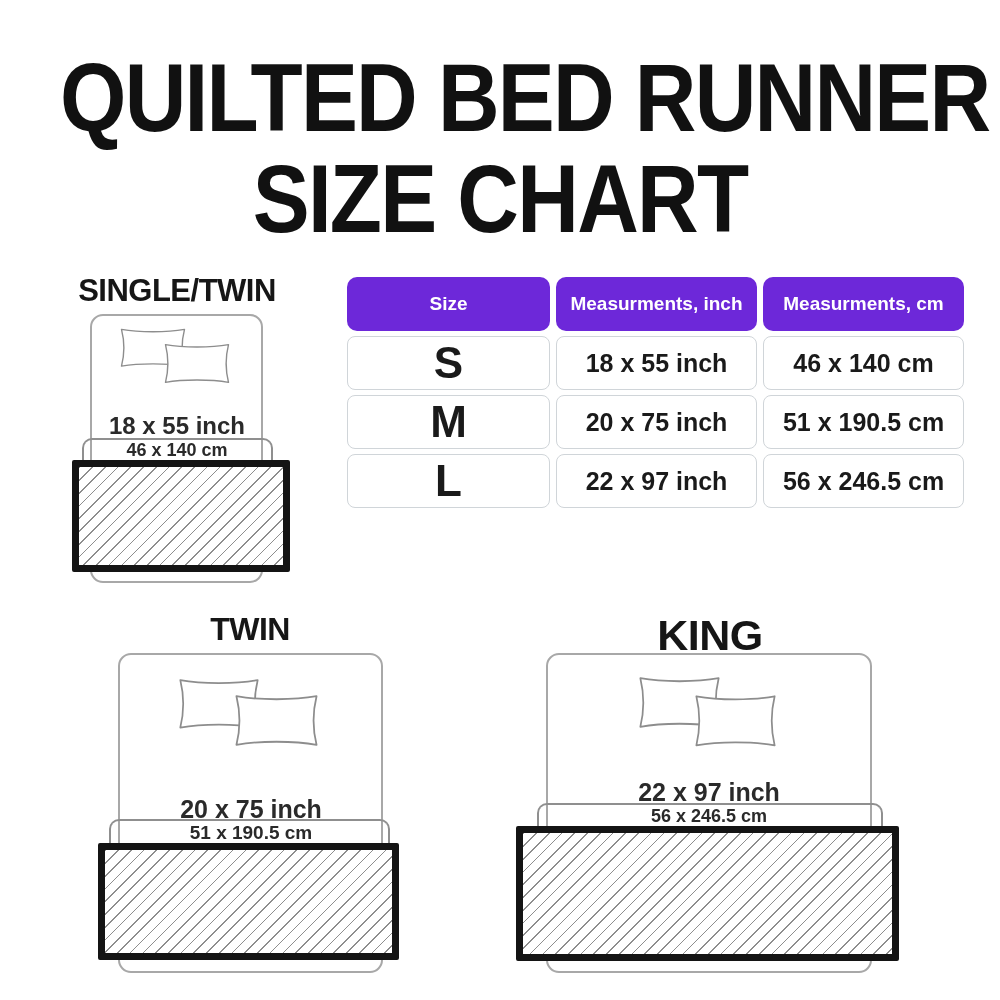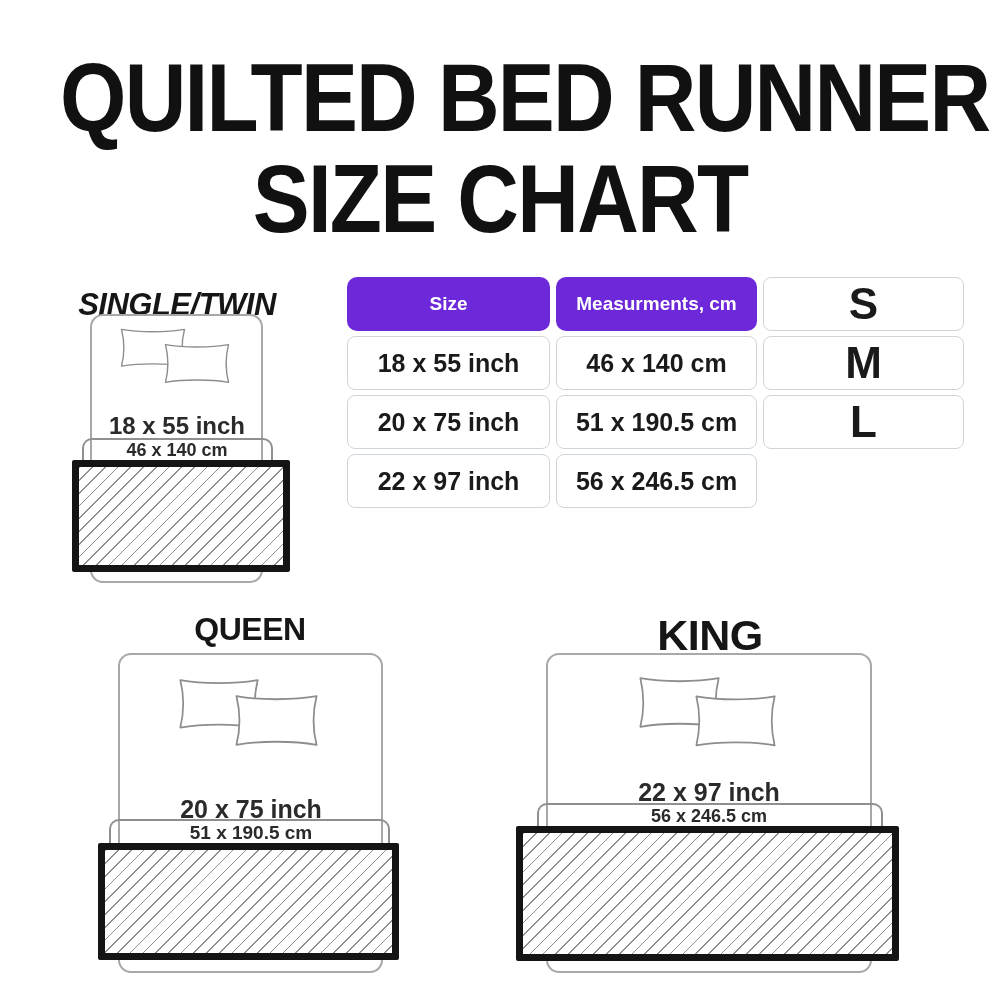--- a/index.html
+++ b/index.html
@@ -59,53 +59,54 @@
     </defs>
   </svg>
 
   <div class="title">
     <div class="line">QUILTED BED RUNNER</div>
     <div class="line">SIZE CHART</div>
   </div>
 
   <div class="size-table">
     <div class="hdr-cell">Size</div>
+    <div class="hdr-cell">Measurments, inch</div>
     <div class="hdr-cell">Measurments, cm</div>
 
     <div class="body-cell size-letter">S</div>
     <div class="body-cell meas">18 x 55 inch</div>
     <div class="body-cell meas">46 x 140 cm</div>
 
     <div class="body-cell size-letter">M</div>
     <div class="body-cell meas">20 x 75 inch</div>
     <div class="body-cell meas">51 x 190.5 cm</div>
 
     <div class="body-cell size-letter">L</div>
     <div class="body-cell meas">22 x 97 inch</div>
     <div class="body-cell meas">56 x 246.5 cm</div>
   </div>
 
-  <div class="sec-label" style="left:27px; top:260px;font-style:italic;">SINGLE/TWIN</div>
+  <div class="sec-label" style="left:27px; top:246px;">SINGLE/TWIN</div>
 
   <div class="bed" style="left:90px; top:287px; width:173px; height:269px;"></div>
 
   <svg class="pillows" style="left:110px; top:292px;" width="130" height="76" viewBox="0 0 130 76">
     <use href="#pillow-shape" transform="translate(8,5) scale(0.70,0.68)" fill="#ffffff" stroke="#8d8d8d" stroke-width="2" stroke-linejoin="round" vector-effect="non-scaling-stroke"></use>
     <use href="#pillow-shape" transform="translate(52,20) scale(0.70,0.70)" fill="#ffffff" stroke="#8d8d8d" stroke-width="2" stroke-linejoin="round" vector-effect="non-scaling-stroke"></use>
   </svg>
 
   <div class="dim" style="left:27px; top:385px; font-size:24px;">18 x 55 inch</div>
 
   <div class="bracket" style="left:82px; top:411px; width:191px; height:26px;"></div>
 
   <div class="dim" style="left:27px; top:413px; font-size:18px;">46 x 140 cm</div>
 
   <div class="runner" style="left:72px; top:433px; width:218px; height:112px;"></div>
 
-  <div class="sec-label" style="left:100px; top:584px; font-size:32px;">QUEEN</div>
+  <div class="sec-label" style="left:100px; top:584px; font-size:32px;">TWIN</div>
 
   <div class="bed" style="left:118px; top:626px; width:265px; height:320px;"></div>
 
   <svg class="pillows" style="left:172px; top:642px;" width="155" height="88" viewBox="0 0 155 88">
     <use href="#pillow-shape" transform="translate(4,4) scale(0.86,0.88)" fill="#ffffff" stroke="#8d8d8d" stroke-width="2" stroke-linejoin="round" vector-effect="non-scaling-stroke"></use>
     <use href="#pillow-shape" transform="translate(60,20) scale(0.89,0.90)" fill="#ffffff" stroke="#8d8d8d" stroke-width="2" stroke-linejoin="round" vector-effect="non-scaling-stroke"></use>
   </svg>
 
   <div class="dim" style="left:101px; top:768px; font-size:25px;">20 x 75 inch</div>
 

